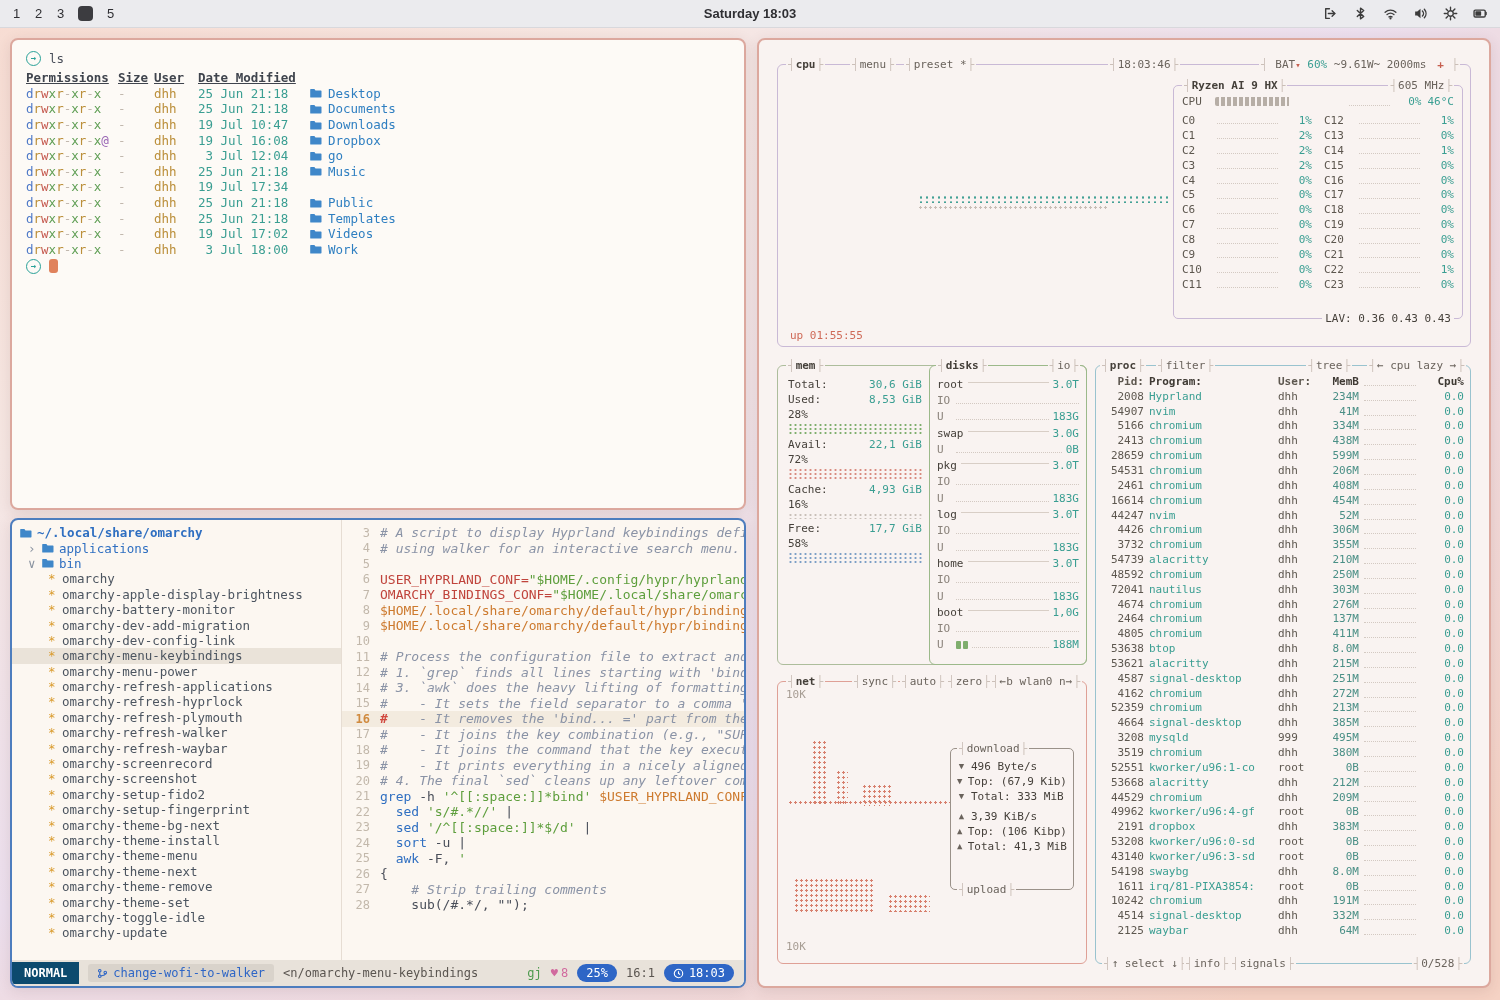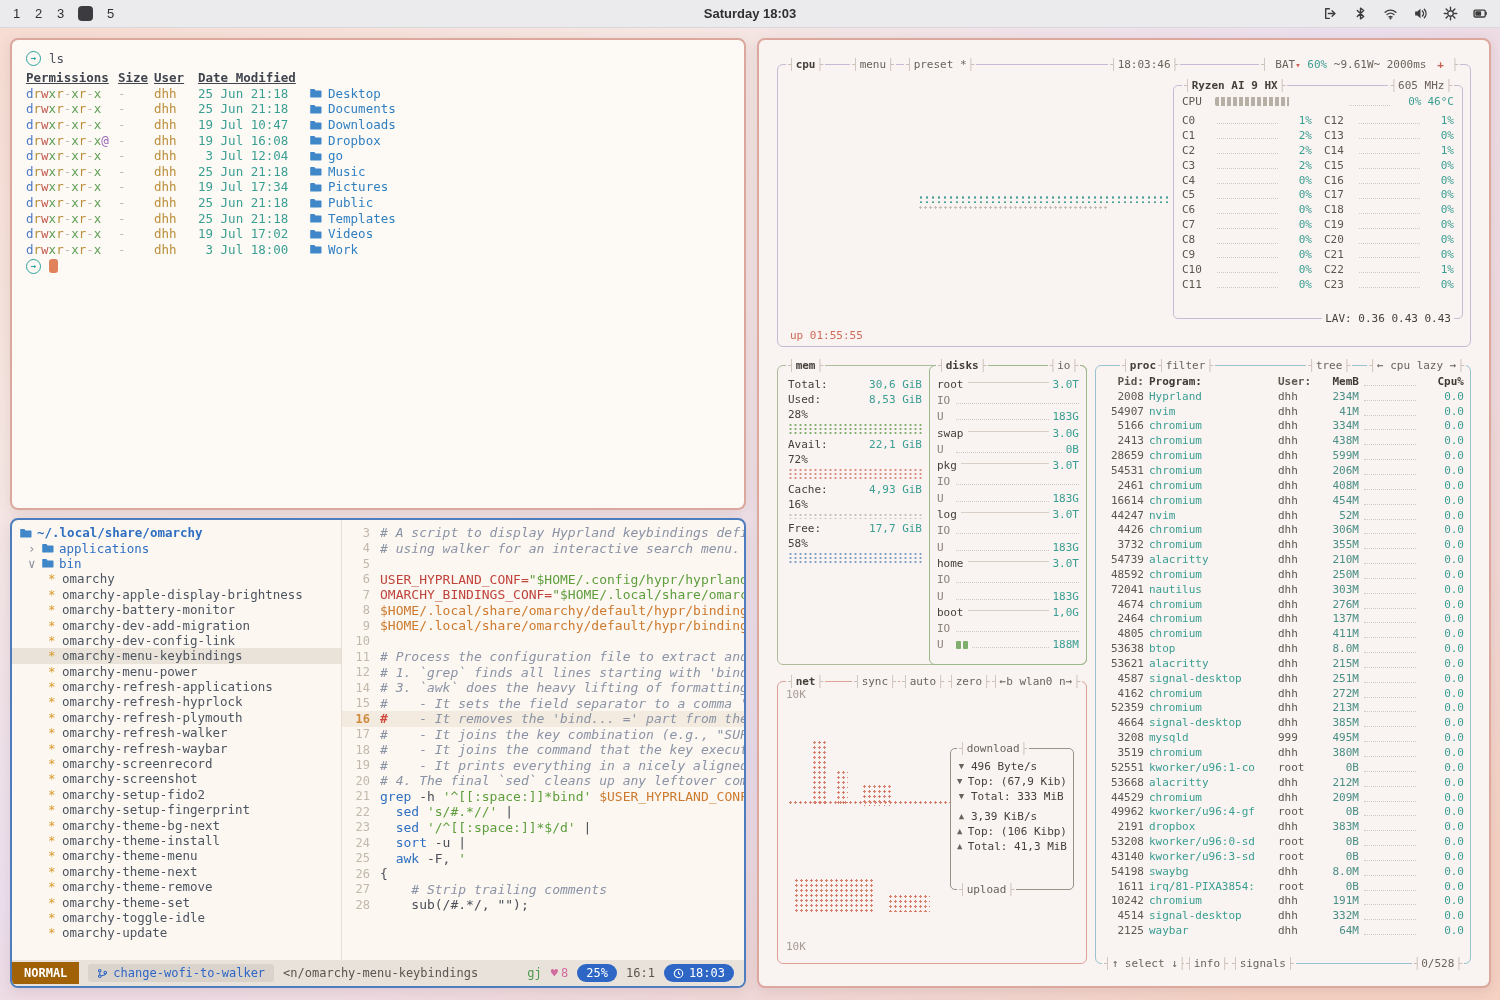--- a/index.html
+++ b/index.html
@@ -49,21 +49,21 @@
   .lnum{width:28px;text-align:right;padding-right:10px;color:#c2b8ab;flex:none;font-size:12px;}
   .eline.cur .lnum{color:#d08a3e;font-weight:bold;}
   .tk-c{color:#8a93a6;font-style:italic;}
   .tk-v{color:#c0443c;}
   .tk-s{color:#5d9e3c;}
   .tk-o{color:#cd7a2e;}
   .tk-k{color:#2f6fc1;}
   .tk-p{color:#4a4f5a;}
   .tk-x{color:#d1493f;font-weight:bold;}
   #statusline{height:26px;background:#e8e2da;display:flex;align-items:center;font-size:12px;gap:9px;padding-right:10px;}
-  .sl-mode{background:#a16207;color:#fff;font-weight:bold;padding:4px 12px;}
+  .sl-mode{background:#0c4a6e;color:#fff;font-weight:bold;padding:4px 12px;}
   .sl-branch{background:#d9d3cb;color:#2e66c6;padding:2px 9px;border-radius:3px;display:flex;gap:5px;align-items:center;}
   .sl-file{color:#5a5550;}
   .sl-gj{color:#4e9a4e;margin-left:auto;}
   .sl-heart{color:#d16a9e;display:flex;gap:3px;align-items:center;}
   .sl-pill{background:#2e66c6;color:#fff;padding:2px 9px;border-radius:9px;display:flex;gap:5px;align-items:center;}
   .sl-pos{color:#5a5550;}
   
   #btop{left:757px;top:38px;width:734px;height:950px;border:2px solid #dca89e;background:#f9f3f1;
     font-size:11px;color:#5d574f;}
   .bx{position:absolute;border:1px solid #c9b9d6;border-radius:6px;box-sizing:border-box;}
@@ -287,26 +287,20 @@
               <path d="M.8 1h3.6l1.1 1.4h5.3c.4 0 .7.3.7.7v5.7c0 .4-.3.7-.7.7H.8a.6.6 0 0 1-.6-.6V1.6C.2 1.3.4 1 .8 1z" fill="#3f87c9"></path>
             </svg>
             <span class="fname">Music</span>
           </span>
         </div>
         <div class="lsrow">
           <span class="c0"><span style="color: rgb(78, 121, 199);">d</span><span style="color: rgb(187, 143, 58);">r</span><span style="color: rgb(196, 88, 77);">w</span><span style="color: rgb(95, 158, 84);">x</span><span style="color: rgb(187, 143, 58);">r</span><span style="color: rgb(194, 184, 174);">-</span><span style="color: rgb(95, 158, 84);">x</span><span style="color: rgb(187, 143, 58);">r</span><span style="color: rgb(194, 184, 174);">-</span><span style="color: rgb(95, 158, 84);">x</span></span>
           <span class="c1">-</span>
           <span class="c2">dhh</span>
           <span class="c3">19 Jul 17:34</span>
-          <span class="c4">
-            <svg viewBox="0 0 12 10" width="12" height="10" style="flex:none">
-              <path d="M.8 1h3.6l1.1 1.4h5.3c.4 0 .7.3.7.7v5.7c0 .4-.3.7-.7.7H.8a.6.6 0 0 1-.6-.6V1.6C.2 1.3.4 1 .8 1z" fill="#3f87c9"></path>
-            </svg>
-            <span class="fname">Pictures</span>
-          </span>
         </div>
         <div class="lsrow">
           <span class="c0"><span style="color: rgb(78, 121, 199);">d</span><span style="color: rgb(187, 143, 58);">r</span><span style="color: rgb(196, 88, 77);">w</span><span style="color: rgb(95, 158, 84);">x</span><span style="color: rgb(187, 143, 58);">r</span><span style="color: rgb(194, 184, 174);">-</span><span style="color: rgb(95, 158, 84);">x</span><span style="color: rgb(187, 143, 58);">r</span><span style="color: rgb(194, 184, 174);">-</span><span style="color: rgb(95, 158, 84);">x</span></span>
           <span class="c1">-</span>
           <span class="c2">dhh</span>
           <span class="c3">25 Jun 21:18</span>
           <span class="c4">
             <svg viewBox="0 0 12 10" width="12" height="10" style="flex:none">
               <path d="M.8 1h3.6l1.1 1.4h5.3c.4 0 .7.3.7.7v5.7c0 .4-.3.7-.7.7H.8a.6.6 0 0 1-.6-.6V1.6C.2 1.3.4 1 .8 1z" fill="#3f87c9"></path>
             </svg>
@@ -864,21 +858,21 @@
             </div>
             <div class="nsrow">
               <span class="na">▲</span>
               <span class="nt">Total: 41,3 MiB</span>
             </div>
           </div>
       </div>
     </div>
 
     <div class="bx" id="proc-box">
-      <span class="lab title" style="left:24px">proc</span>
+      <span class="lab title" style="left:4px">proc</span>
       <span class="lab" style="left:60px">filter</span>
       <span class="lab" style="right:118px">tree</span>
       <span class="lab" style="right:4px">← cpu lazy →</span>
       <div id="proc-rows">
           <div class="prow phead">
             <span class="ppid">Pid:</span>
             <span class="pprog">Program:</span>
             <span class="puser">User:</span>
             <span class="pmem">MemB</span>
             <span class="pdots"></span>

